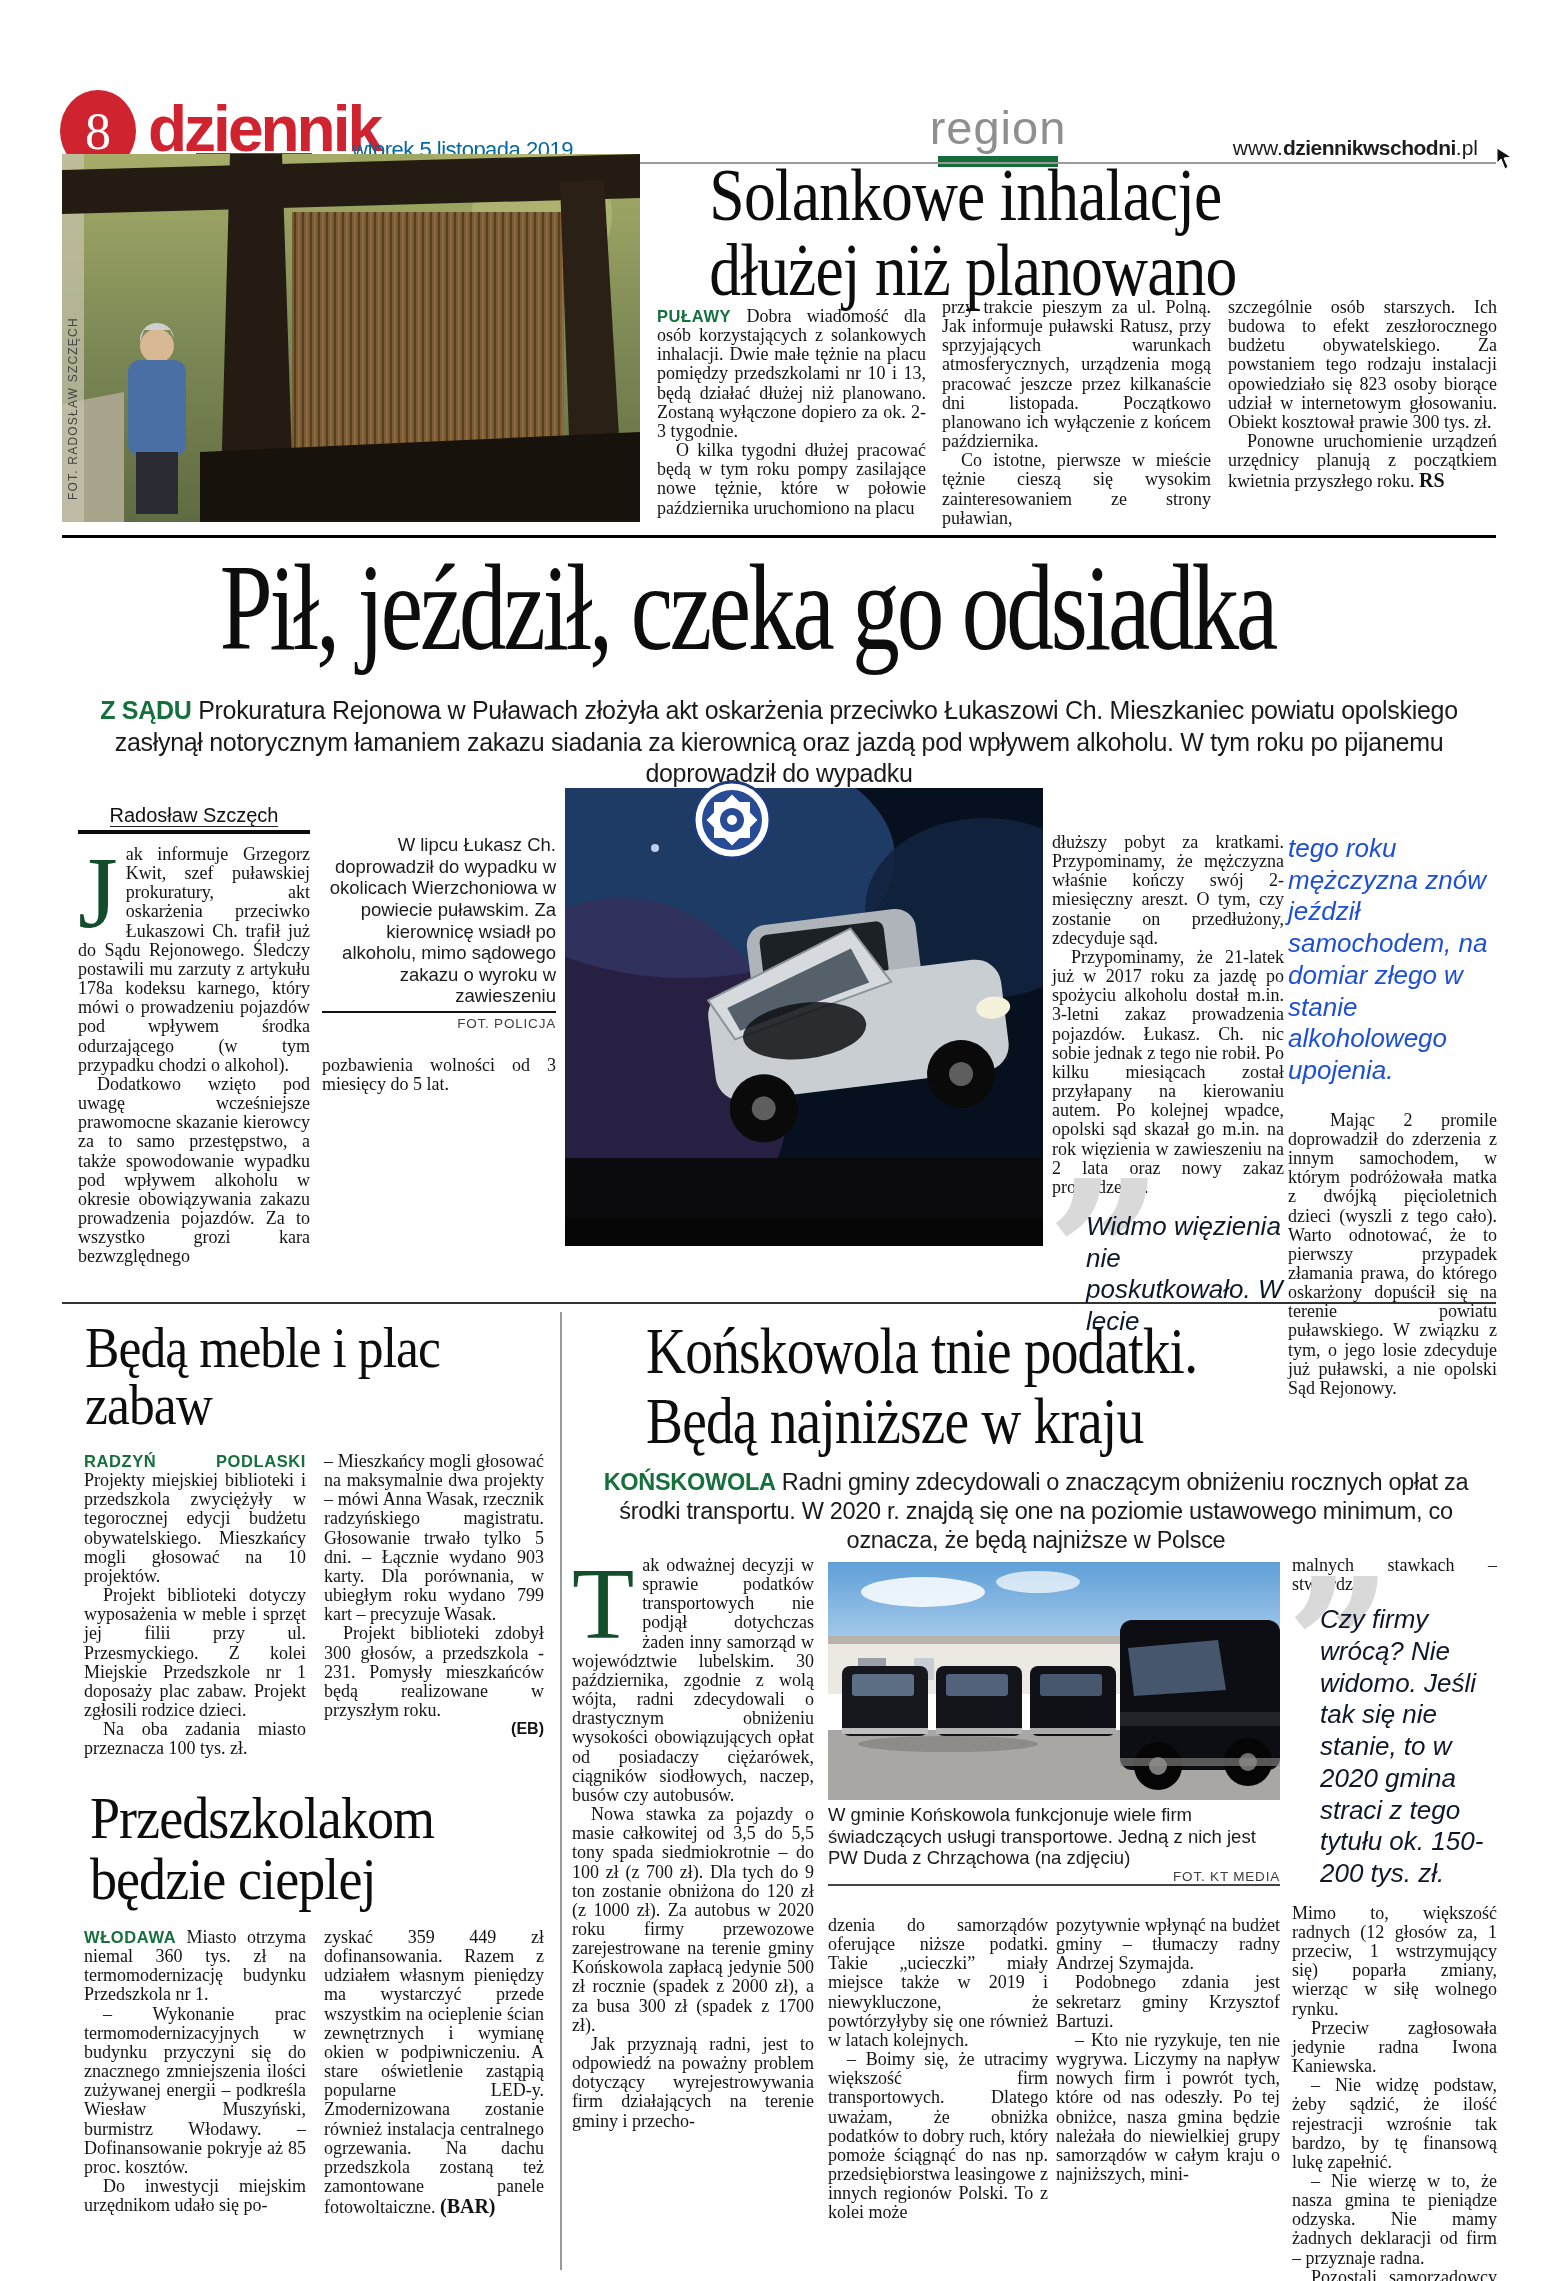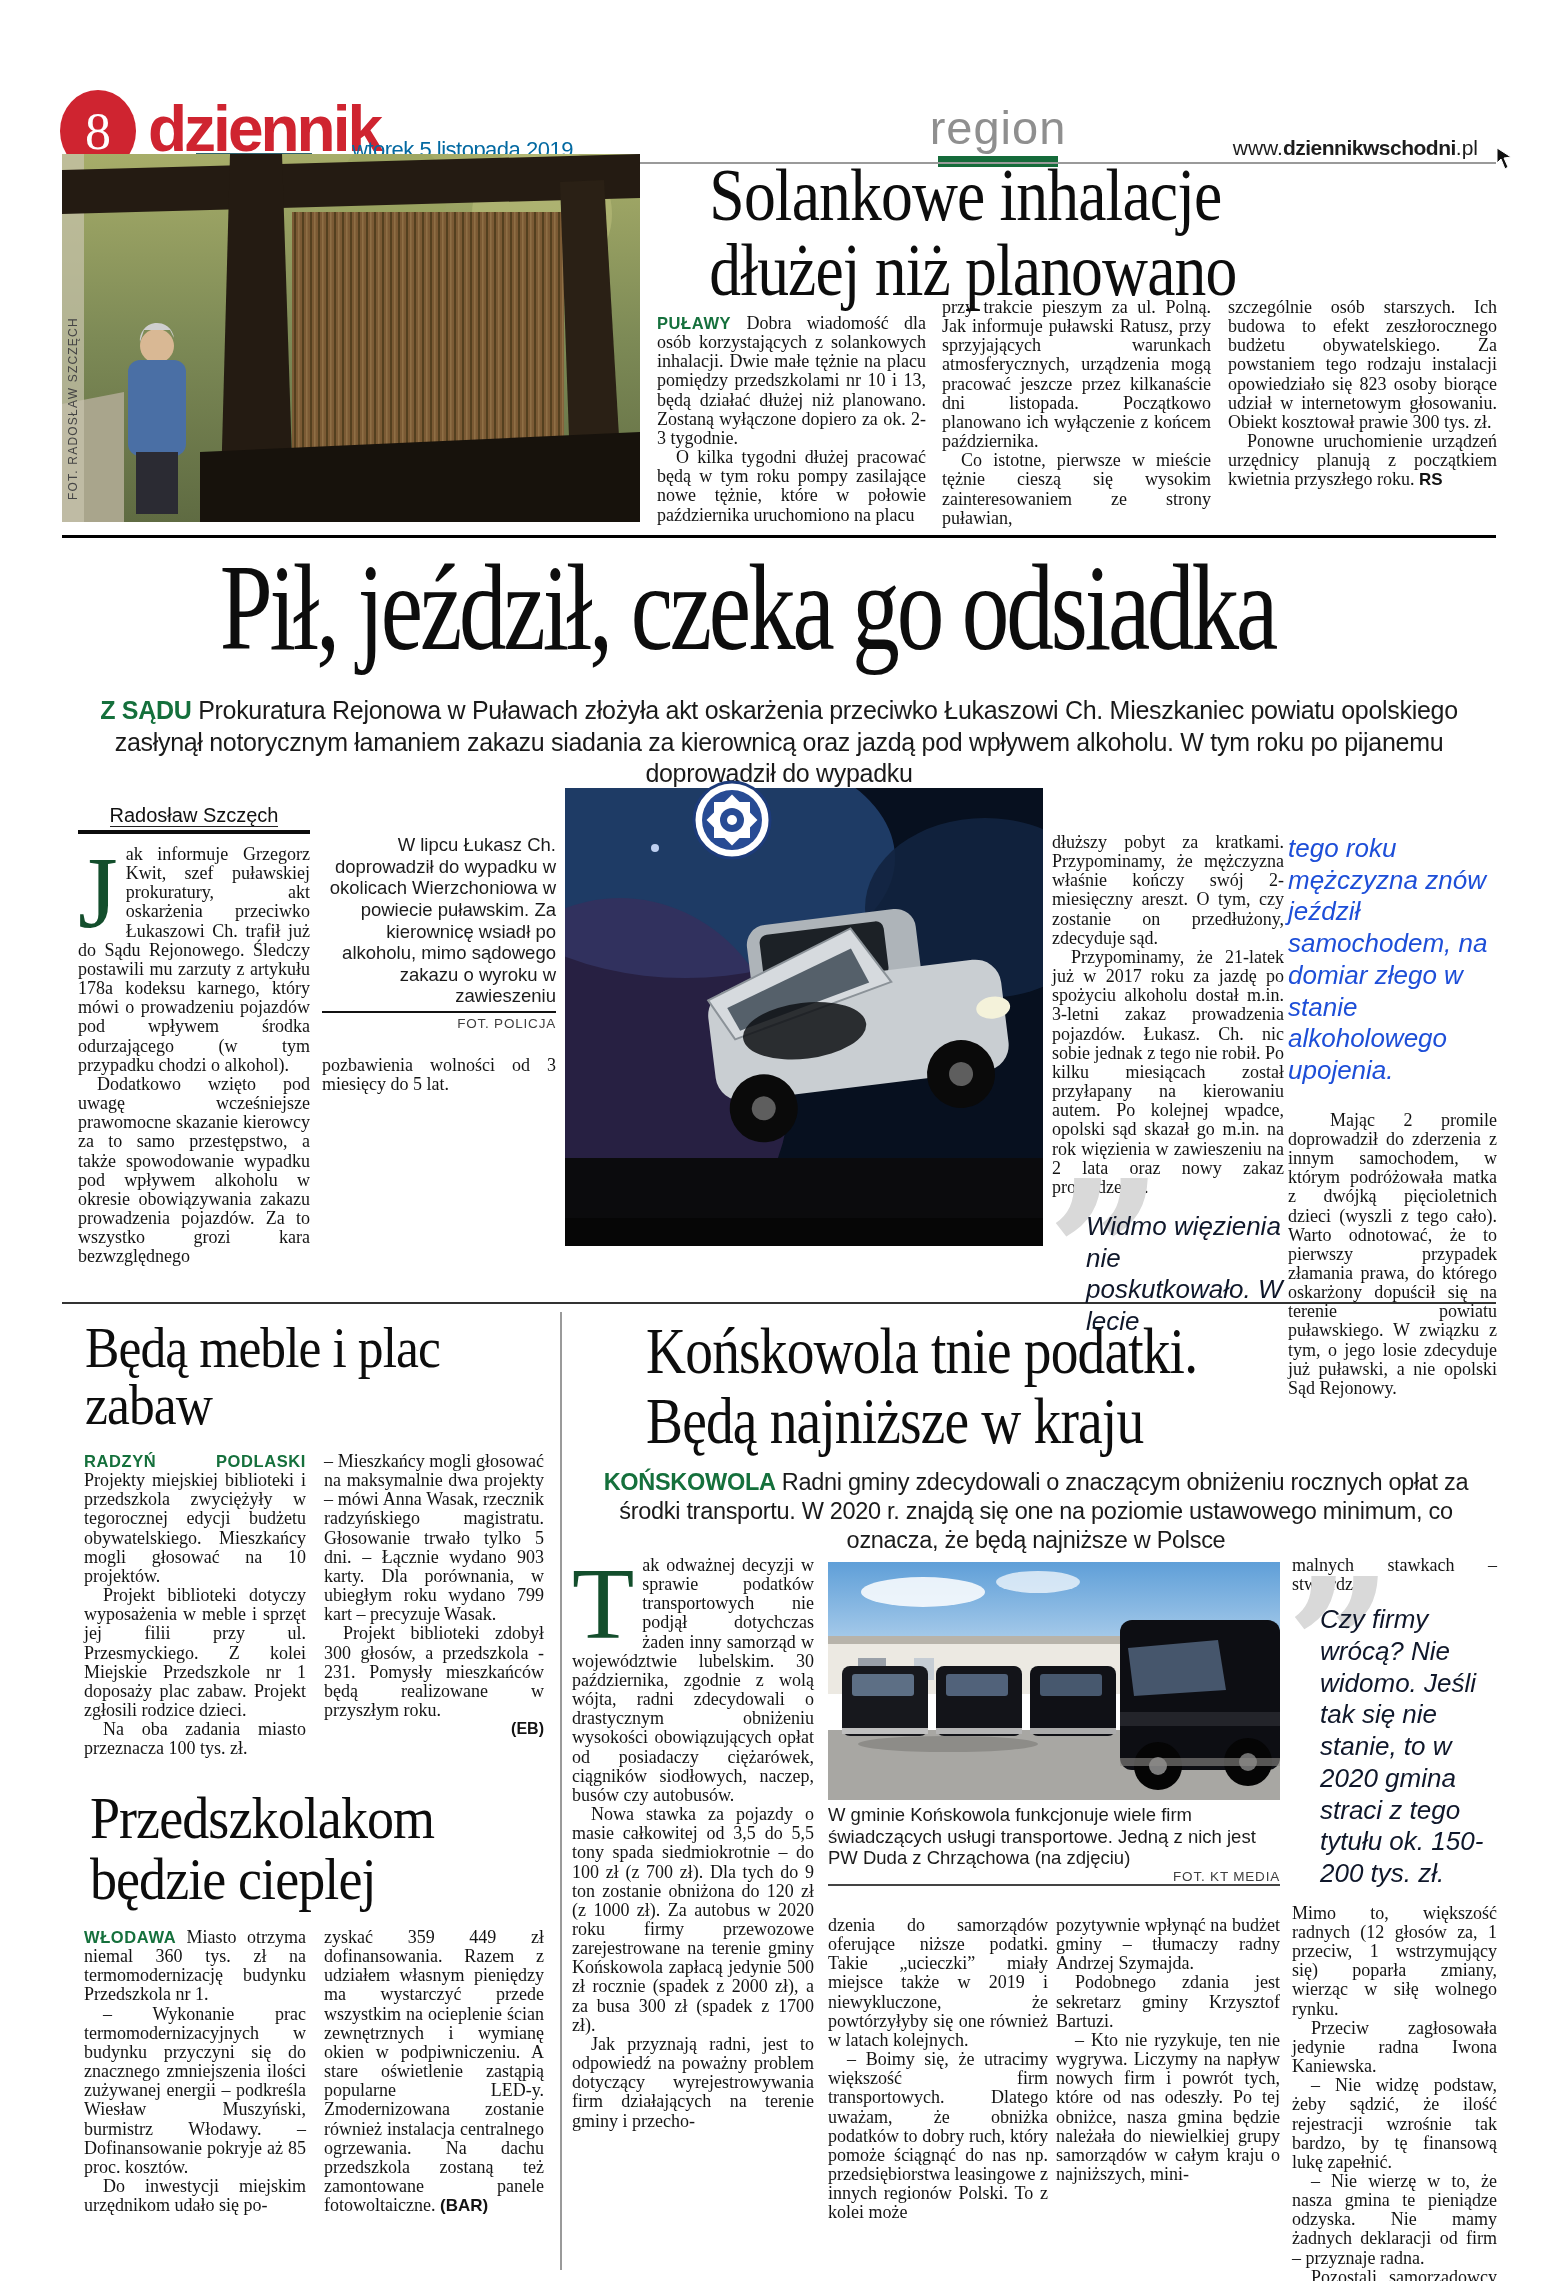--- a/index.html
+++ b/index.html
@@ -30,21 +30,21 @@
   .hl{position:absolute;font-weight:normal;color:#0d0d0d;text-align:left;line-height:1.02;letter-spacing:-1px}
   .squeeze{display:block;transform-origin:50% 0}
 
   
   .body-col{position:absolute;font-size:18px;line-height:1.065;text-align:justify;color:#131313}
   .body-col p{margin:0;text-align:justify}
   .body-col p + p{text-indent:19px}
   .kicker{font-family:"Liberation Sans",sans-serif;font-weight:bold;color:#15703c;font-size:16.5px;letter-spacing:0.6px}
   .dropcap{float:left;color:#134e2c;font-size:102px;line-height:0.8;padding:7px 8px 0 0;font-family:"Liberation Serif",serif}
   .sig-right{text-align:right !important;font-family:"Liberation Sans",sans-serif;font-weight:bold;font-size:16px;text-indent:0 !important}
-  .sig-inline{font-family:Liberation Sans, sans-serif;font-weight:bold;font-size:17px}
+  .sig-inline{font-family:Liberation Serif, serif;font-weight:bold;font-size:20px}
 
   
   .lede{position:absolute;font-family:"Liberation Sans",sans-serif;text-align:center;color:#1a1a1a;letter-spacing:-0.3px}
   .lede .lk{color:#15703c;font-weight:bold}
 
   
   #byline{left:78px;top:804px;width:232px;text-align:center;font-family:"Liberation Sans",sans-serif;
           font-size:20px;color:#111;border-bottom:4px solid #0c0c0c;padding-bottom:3px}
   #byline span{border-bottom:1.5px solid #222}
 
@@ -126,21 +126,21 @@
   </div>
   <div class="abs" id="vcredit">FOT. RADOSŁAW SZCZĘCH</div>
 
   <div class="hl" style="left:650px;top:158px;width:848px;font-size:74px">
     <span class="squeeze" style="transform:scaleX(0.86)">
       <span>Solankowe inhalacje</span><br>
       <span>dłużej niż planowano</span>
     </span>
   </div>
 
-  <div class="body-col" style="left:657px;top:314px;width:269px">
+  <div class="body-col" style="left:657px;top:307px;width:269px">
     <p><span class="kicker">PUŁAWY</span> <span>Dobra wiadomość dla osób korzystających z solankowych inhalacji. Dwie małe tężnie na placu pomiędzy przedszkolami nr 10 i 13, będą działać dłużej niż planowano. Zostaną wyłączone dopiero za ok. 2-3 tygodnie.</span></p>
     <p>O kilka tygodni dłużej pracować będą w tym roku pompy zasilające nowe tężnie, które w połowie października uruchomiono na placu</p>
   </div>
   <div class="body-col" style="left:942px;top:298px;width:269px">
     <p>przy trakcie pieszym za ul. Polną. Jak informuje puławski Ratusz, przy sprzyjających warunkach atmosferycznych, urządzenia mogą pracować jeszcze przez kilkanaście dni listopada. Początkowo planowano ich wyłączenie z końcem października.</p>
     <p>Co istotne, pierwsze w mieście tężnie cieszą się wysokim zainteresowaniem ze strony puławian,</p>
   </div>
   <div class="body-col" style="left:1228px;top:298px;width:269px">
     <p>szczególnie osób starszych. Ich budowa to efekt zeszłorocznego budżetu obywatelskiego. Za powstaniem tego rodzaju instalacji opowiedziało się 823 osoby biorące udział w internetowym głosowaniu. Obiekt kosztował prawie 300 tys. zł.</p>
     <p><span>Ponowne uruchomienie urządzeń urzędnicy planują z początkiem kwietnia przyszłego roku.</span> <span class="sig-inline">RS</span></p>

